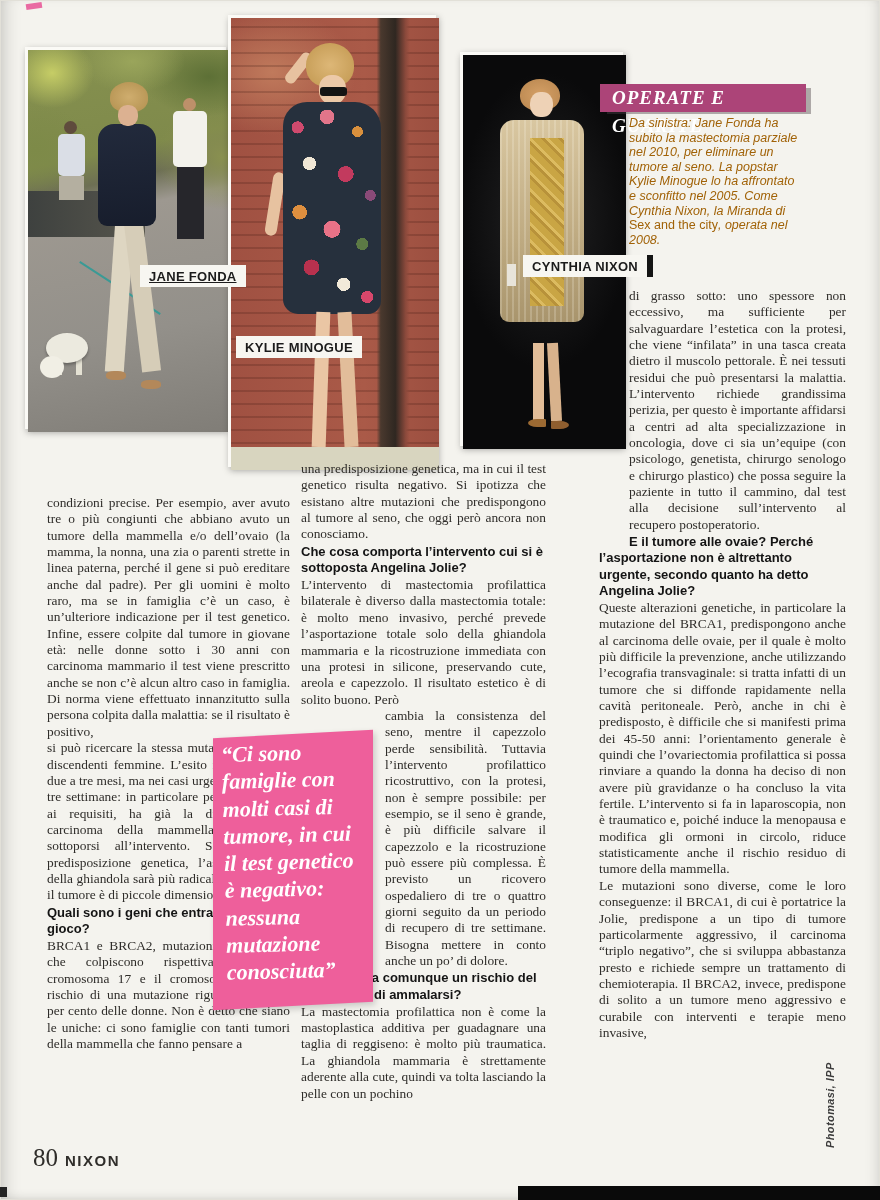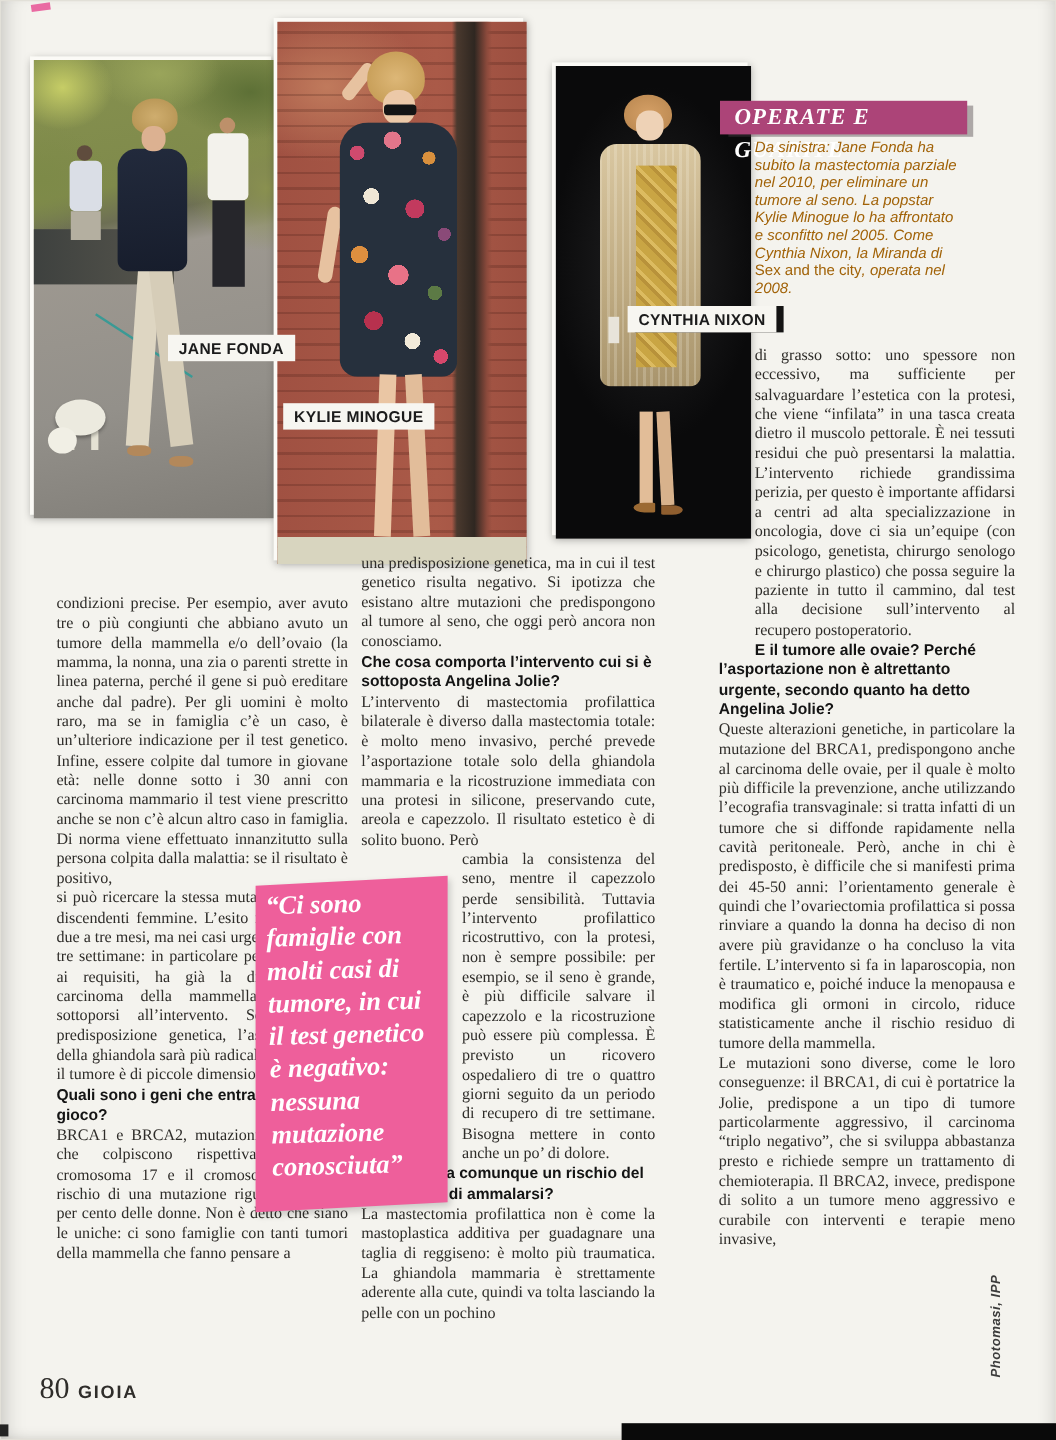--- a/index.html
+++ b/index.html
@@ -82,21 +82,21 @@
     repeating-linear-gradient(45deg,#c9a544 0 6px,#b8923a 6px 9px,#dcbb60 9px 12px);}
   .c-clutch{left:27%;top:53%;width:9px;height:22px;background:#e8e4da;}
   .c-leg1{left:43%;top:73%;width:11px;height:78px;background:#e2bd98;}
   .c-leg2{left:53%;top:73%;width:11px;height:78px;background:#d8b28c;transform:rotate(-3deg);}
   .c-shoe1{left:40%;top:92.5%;width:18px;height:8px;border-radius:50% 10% 10% 50%;background:#9c6a33;}
   .c-shoe2{left:54%;top:93%;width:18px;height:8px;border-radius:10% 50% 50% 10%;background:#8f5e2f;}
 
   
   .name-label{position:absolute;background:#f7f6f1;color:#1b1b1b;font:bold 13px/1 "Liberation Sans",sans-serif;
     padding:5px 9px 4px;letter-spacing:.3px;white-space:nowrap;}
-  #label-jane{left:140px;top:279px;}
+  #label-jane{left:140px;top:265px;text-decoration:underline;}
   #label-kylie{left:236px;top:336px;}
   #label-cynthia{left:523px;top:255px;box-shadow:6px 0 0 #141414;}
 
   
   #header-box{left:600px;top:84px;width:194px;height:28px;background:#ac4478;color:#fff;
     font:bold italic 19px/28px "Liberation Serif",serif;letter-spacing:1px;padding-left:12px;
     box-shadow:6px 3px 0 -1px rgba(75,65,70,.42);}
   #caption{left:629px;top:116px;width:172px;font:italic 12.5px/14.6px "Liberation Sans",sans-serif;color:#a16207;}
   #caption .roman{font-style:normal;}
 
@@ -222,19 +222,19 @@
     <div class="para">Queste alterazioni genetiche, in particolare la mutazione del BRCA1, predispongono anche al carcinoma delle ovaie, per il quale è molto più difficile la prevenzione, anche utilizzando l’ecografia transvaginale: si tratta infatti di un tumore che si diffonde rapidamente nella cavità peritoneale. Però, anche in chi è predisposto, è difficile che si manifesti prima dei 45-50 anni: l’orientamento generale è quindi che l’ovariectomia profilattica si possa rinviare a quando la donna ha deciso di non avere più gravidanze o ha concluso la vita fertile. L’intervento si fa in laparoscopia, non è traumatico e, poiché induce la menopausa e modifica gli ormoni in circolo, riduce statisticamente anche il rischio residuo di tumore della mammella.</div>
     <div class="para">Le mutazioni sono diverse, come le loro conseguenze: il BRCA1, di cui è portatrice la Jolie, predispone a un tipo di tumore particolarmente aggressivo, il carcinoma “triplo negativo”, che si sviluppa abbastanza presto e richiede sempre un trattamento di chemioterapia. Il BRCA2, invece, predispone di solito a un tumore meno aggressivo e curabile con interventi e terapie meno invasive,</div>
   </div>
 
   <div class="abs" id="quote">
     <div class="qbg"></div>
     <div class="qtext">“Ci sono famiglie con molti casi di tumore, in cui il test genetico è negativo: nessuna mutazione conosciuta”</div>
   </div>
 
   <div class="abs" id="folio">
-    <span class="num">80</span><span class="mag">GIOIA</span>
+    <span class="num">80</span><span class="mag">NIXON</span>
   </div>
   <div class="abs" id="blackbar"></div>
   <div class="abs" id="credit">Photomasi, IPP</div>
   <div class="abs" id="mark-bottomleft"></div>
 
 </div>
 
 </body></html>

